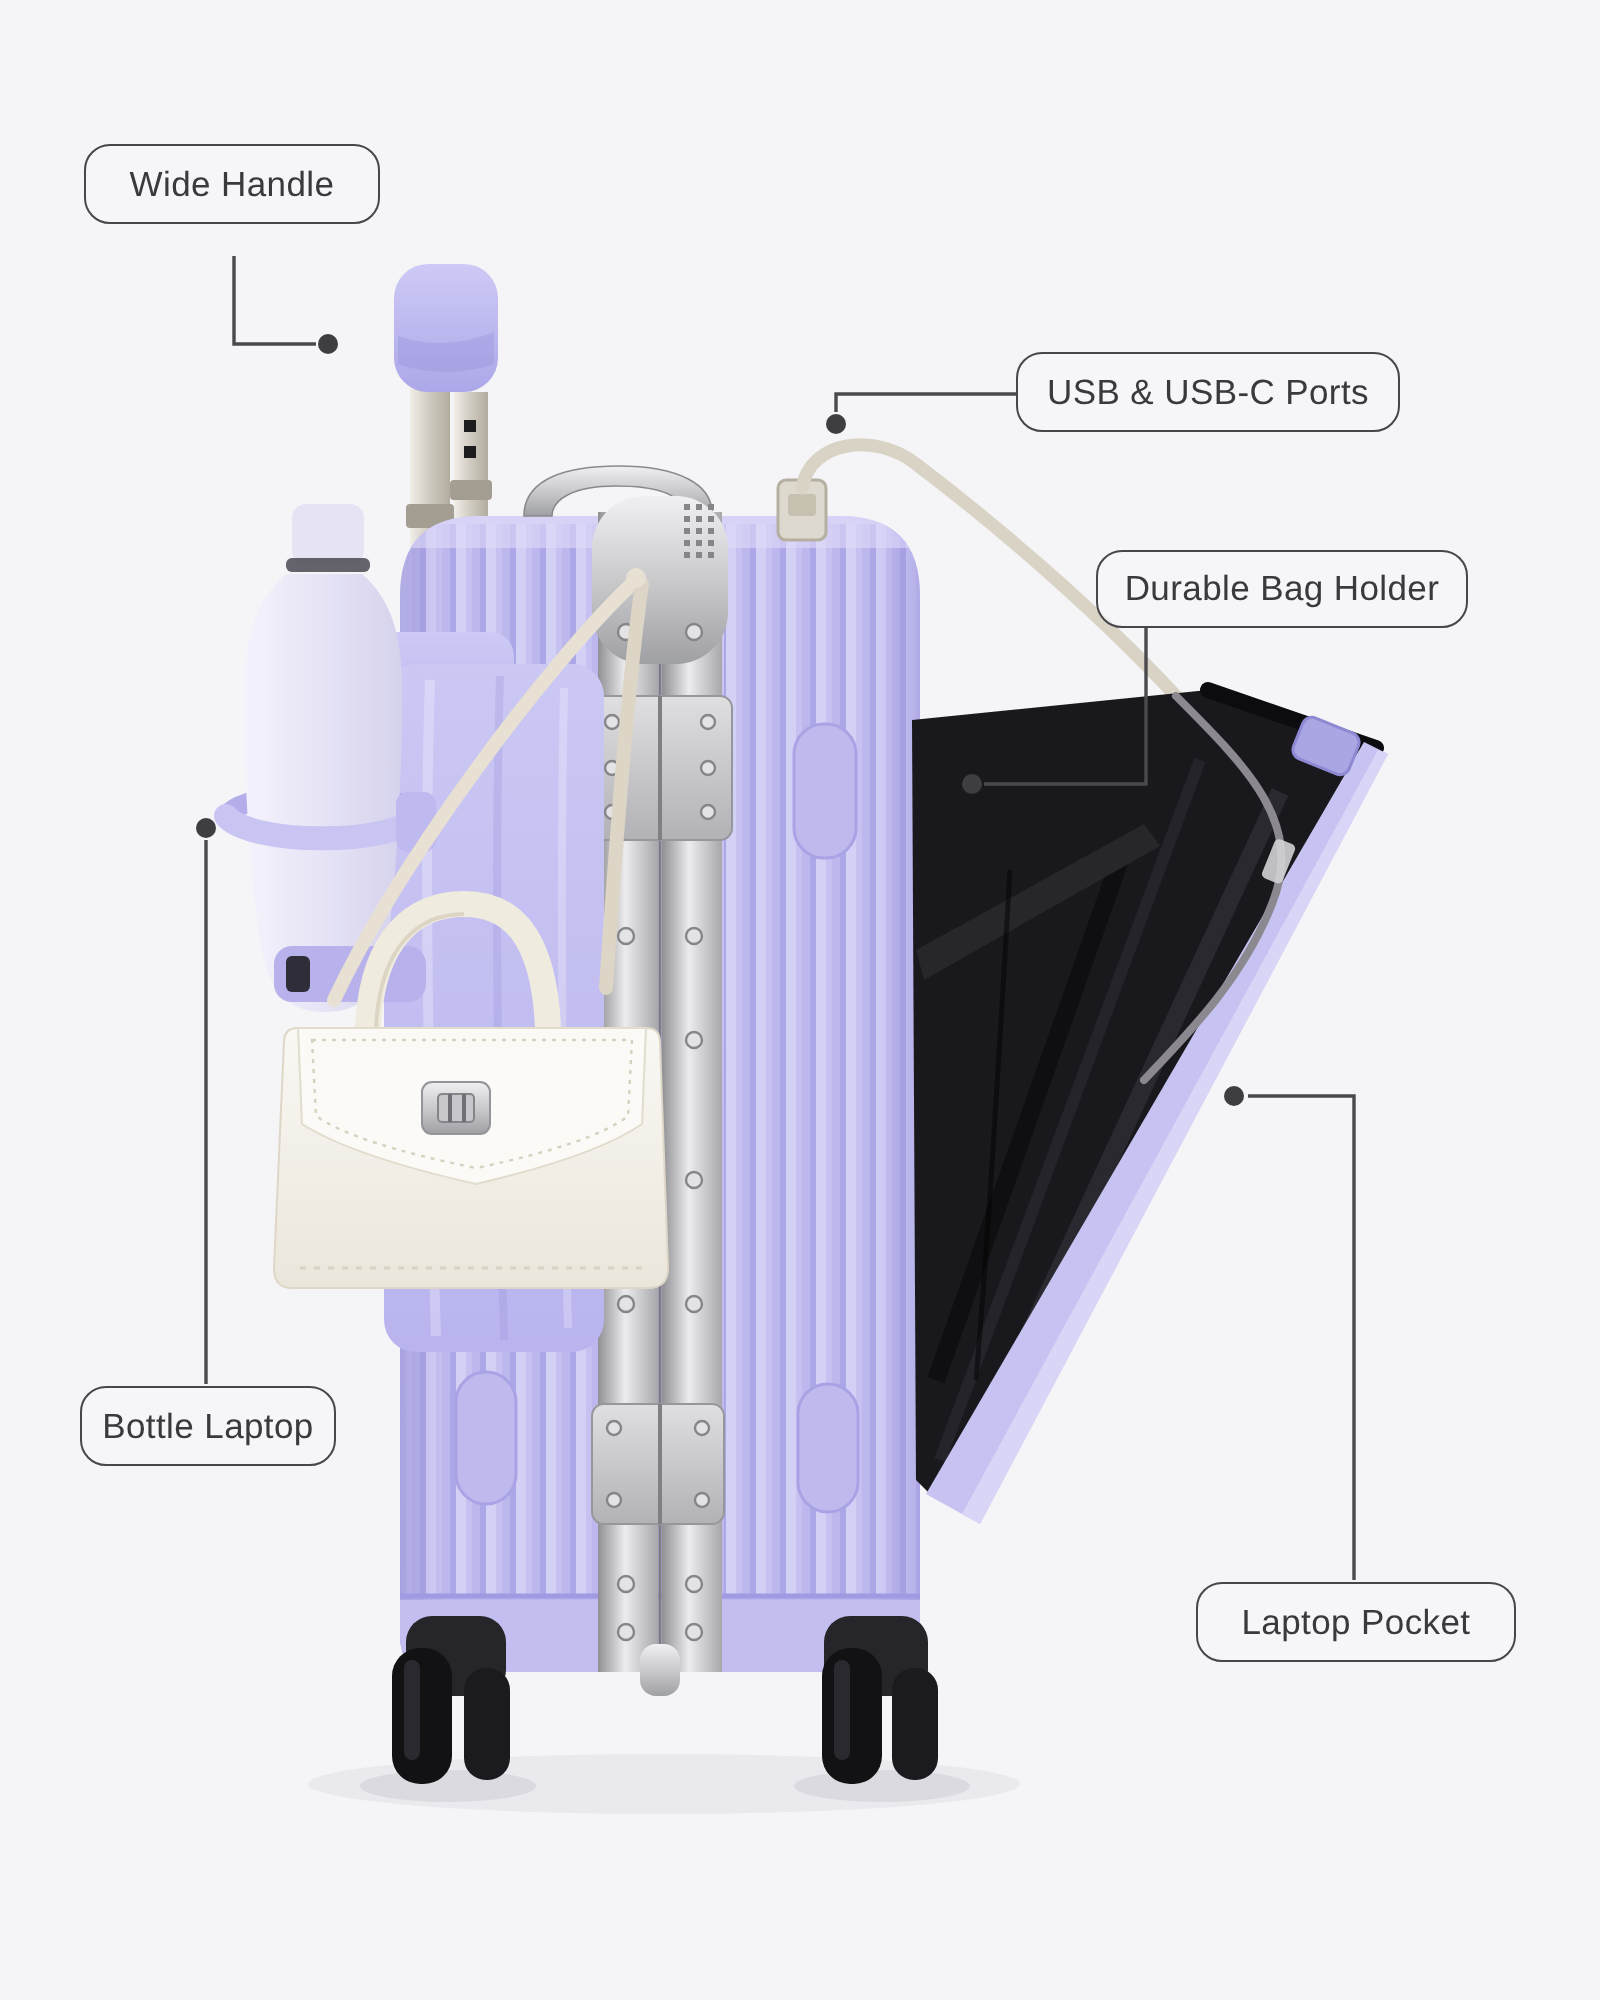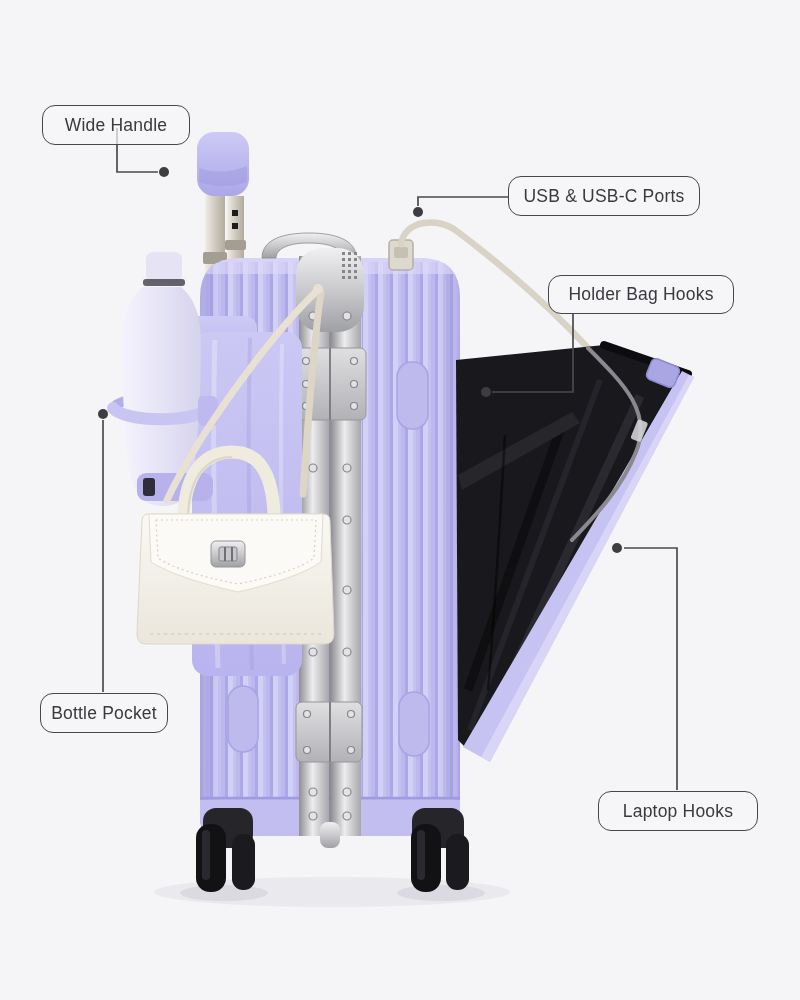--- a/index.html
+++ b/index.html
@@ -5,21 +5,21 @@
   html,body{margin:0;padding:0;}
   body{font-family:"Liberation Sans",sans-serif;background:#f5f5f7;}
   .stage{position:relative;width:800px;height:1000px;background:#f5f5f7;overflow:hidden;}
   .art{position:absolute;left:0;top:0;width:800px;height:1000px;}
   .callout{
     position:absolute;display:flex;align-items:center;justify-content:center;
     border:1.7px solid #46464b;border-radius:13px;background:rgba(247,247,250,.72);
     color:#3a3a3e;font-size:17.5px;font-weight:500;letter-spacing:.2px;white-space:nowrap;
     box-sizing:border-box;z-index:5;
   }
-  .c-wide-handle{left:42px;top:105px;width:148px;height:40px;}
+  .c-wide-handle{left:42px;top:72px;width:148px;height:40px;}
   .c-usb{left:508px;top:176px;width:192px;height:40px;}
   .c-hooks{left:548px;top:275px;width:186px;height:39px;}
   .c-bottle{left:40px;top:693px;width:128px;height:40px;}
   .c-laptop{left:598px;top:791px;width:160px;height:40px;}
 </style>
 </head>
 <body>
 
 <div class="stage">
 
@@ -274,17 +274,17 @@
         <circle cx="486" cy="392" r="5" fill="#3e3e42" stroke="none"></circle>
       <path d="M103 692 L103 420"></path>
         <circle cx="103" cy="414" r="5" fill="#3e3e42" stroke="none"></circle>
       <path d="M677 790 L677 548 L624 548"></path>
         <circle cx="617" cy="548" r="5" fill="#3e3e42" stroke="none"></circle>
     </g>
   </svg>
 
   <div class="callout c-wide-handle">Wide Handle</div>
   <div class="callout c-usb">USB &amp; USB-C Ports</div>
-  <div class="callout c-hooks">Holder Bag Hooks</div>
-  <div class="callout c-bottle">Bottle Pocket</div>
-  <div class="callout c-laptop">Laptop Hooks</div>
+  <div class="callout c-hooks">Durable Bag Holder</div>
+  <div class="callout c-bottle">Bottle Laptop</div>
+  <div class="callout c-laptop">Laptop Pocket</div>
 
 </div>
 
 </body></html>

